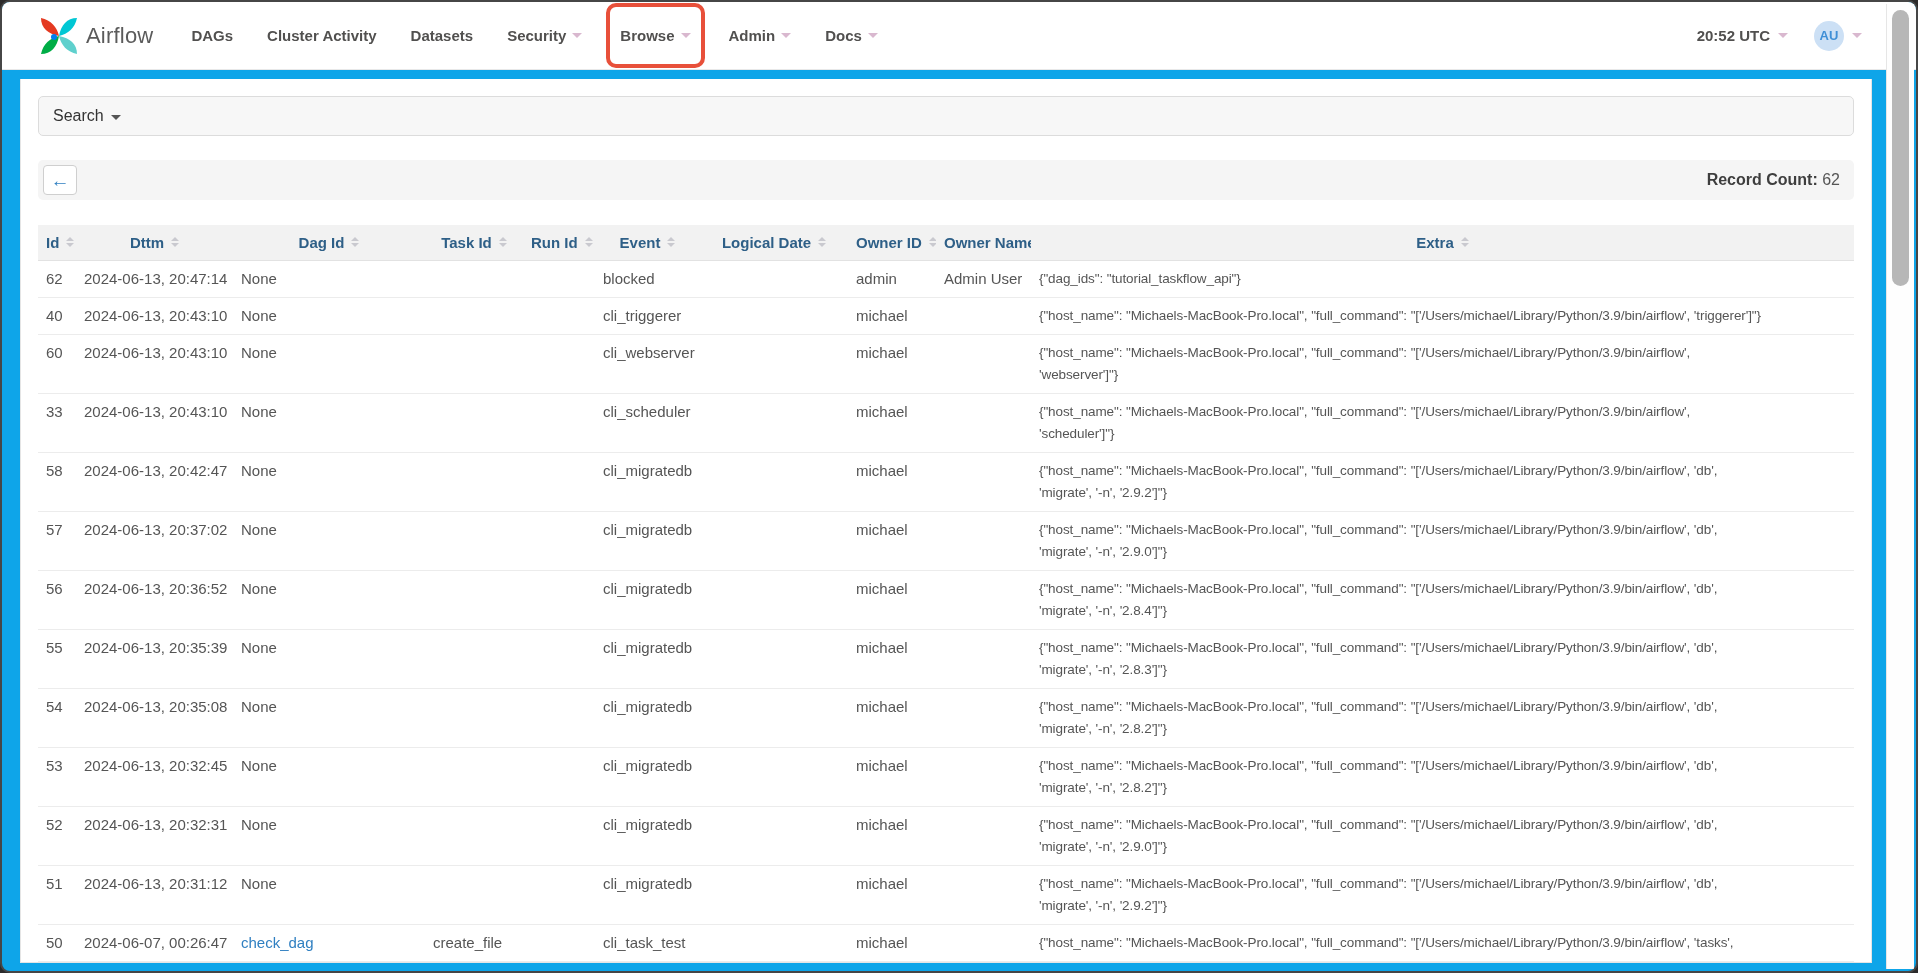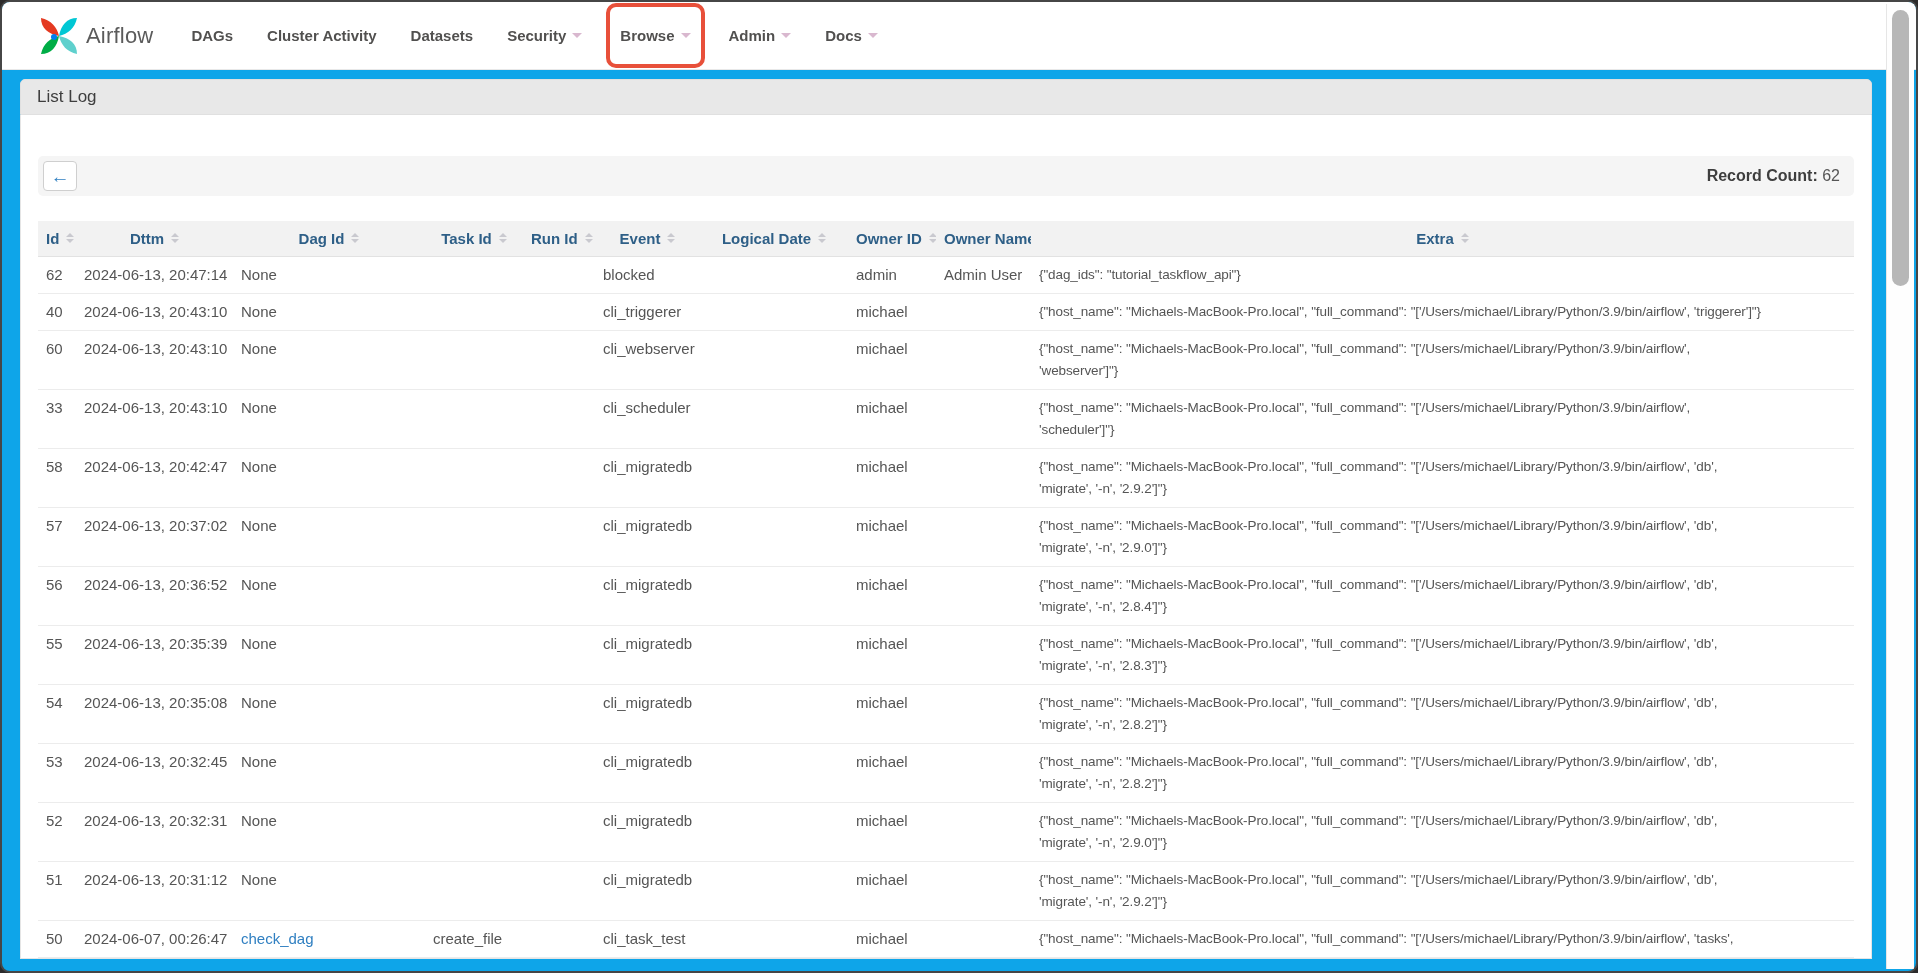--- a/index.html
+++ b/index.html
@@ -148,26 +148,35 @@
         </div>
         <div class="nav-item">
           <span>Admin</span>
           <span class="caret"></span>
         </div>
         <div class="nav-item">
           <span>Docs</span>
           <span class="caret"></span>
         </div>
       </div>
+    <div class="nav-right">
+      <span class="clock">20:52 UTC</span>
+      <span class="clock-caret"></span>
+      <div class="avatar">AU</div>
+      <span class="avatar-caret"></span>
+    </div>
   </div>
 
   <div class="panel">
-    <div class="panel-header">List Log</div>
     <div class="panel-body">
 
+      <div class="search-bar">
+        <span class="search-label">Search</span>
+        <span class="search-caret"></span>
+      </div>
 
       <div class="toolbar">
         <div class="back-button">
           <span class="back-arrow">←</span>
         </div>
         <div class="record-count">
           <b>Record Count:</b>
           <span>62</span>
         </div>
       </div>

